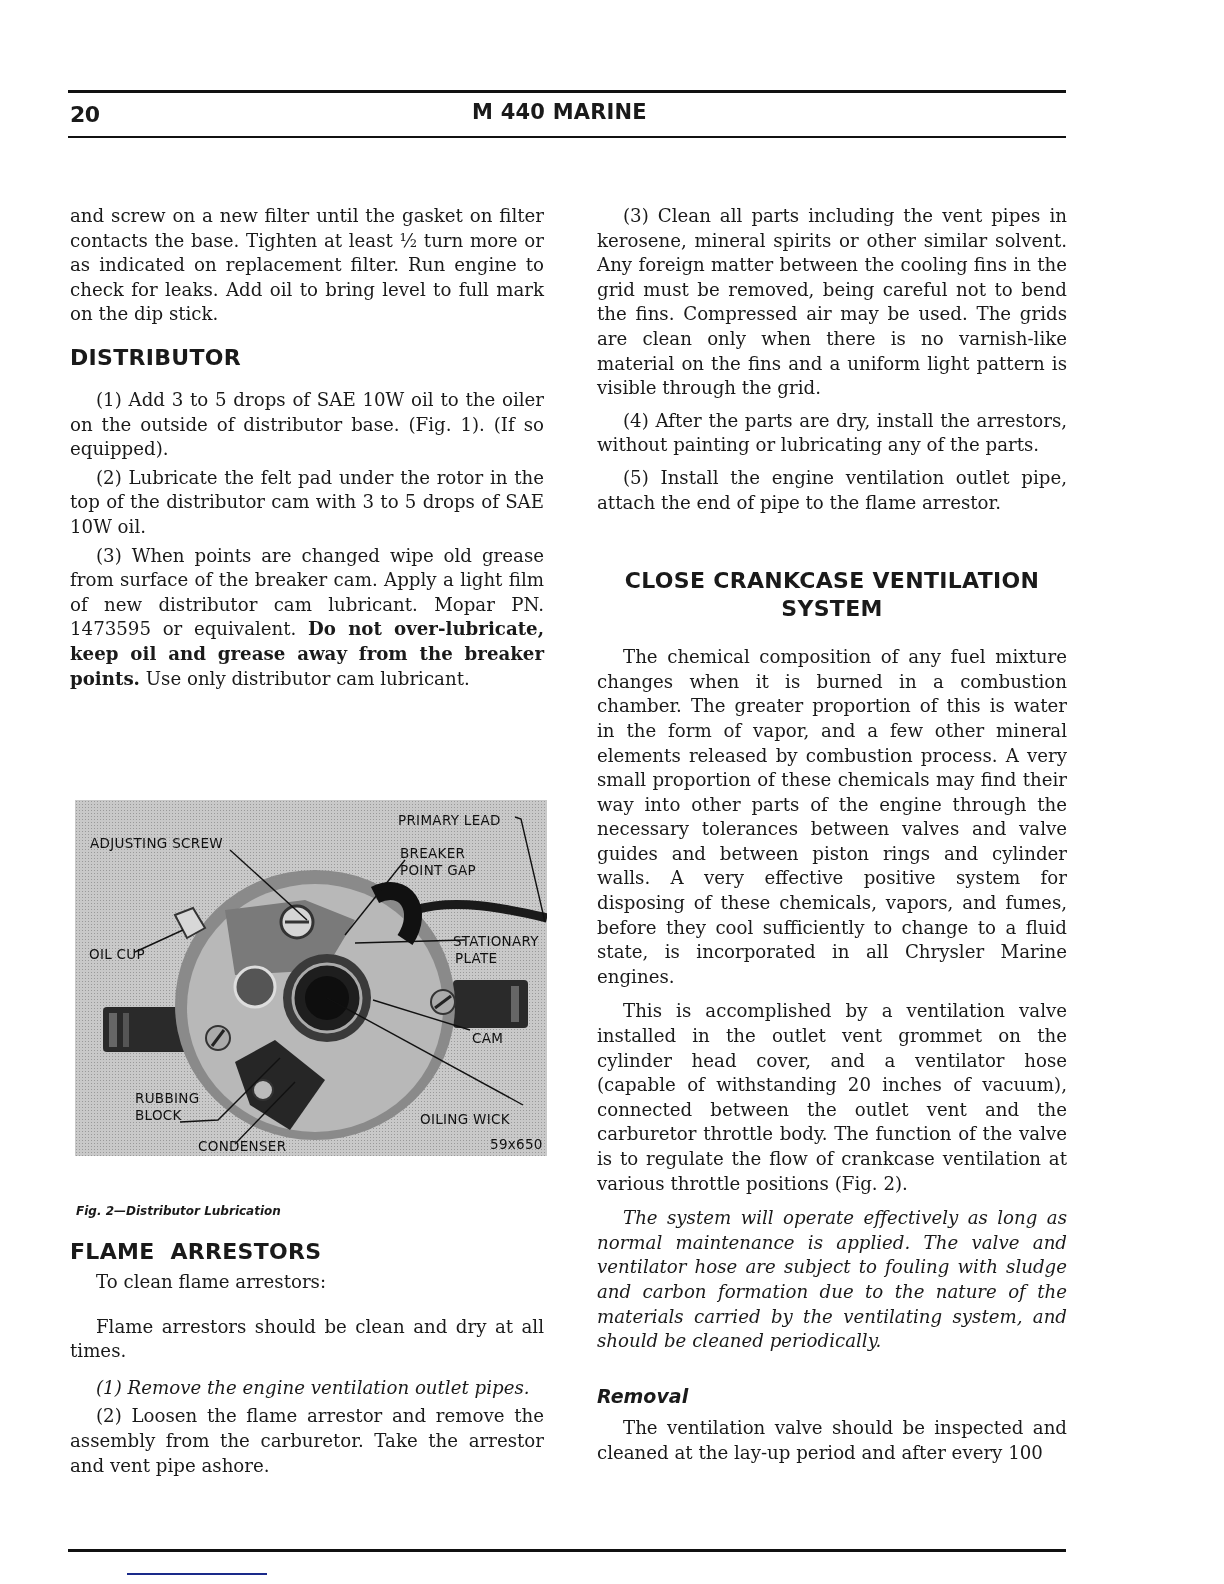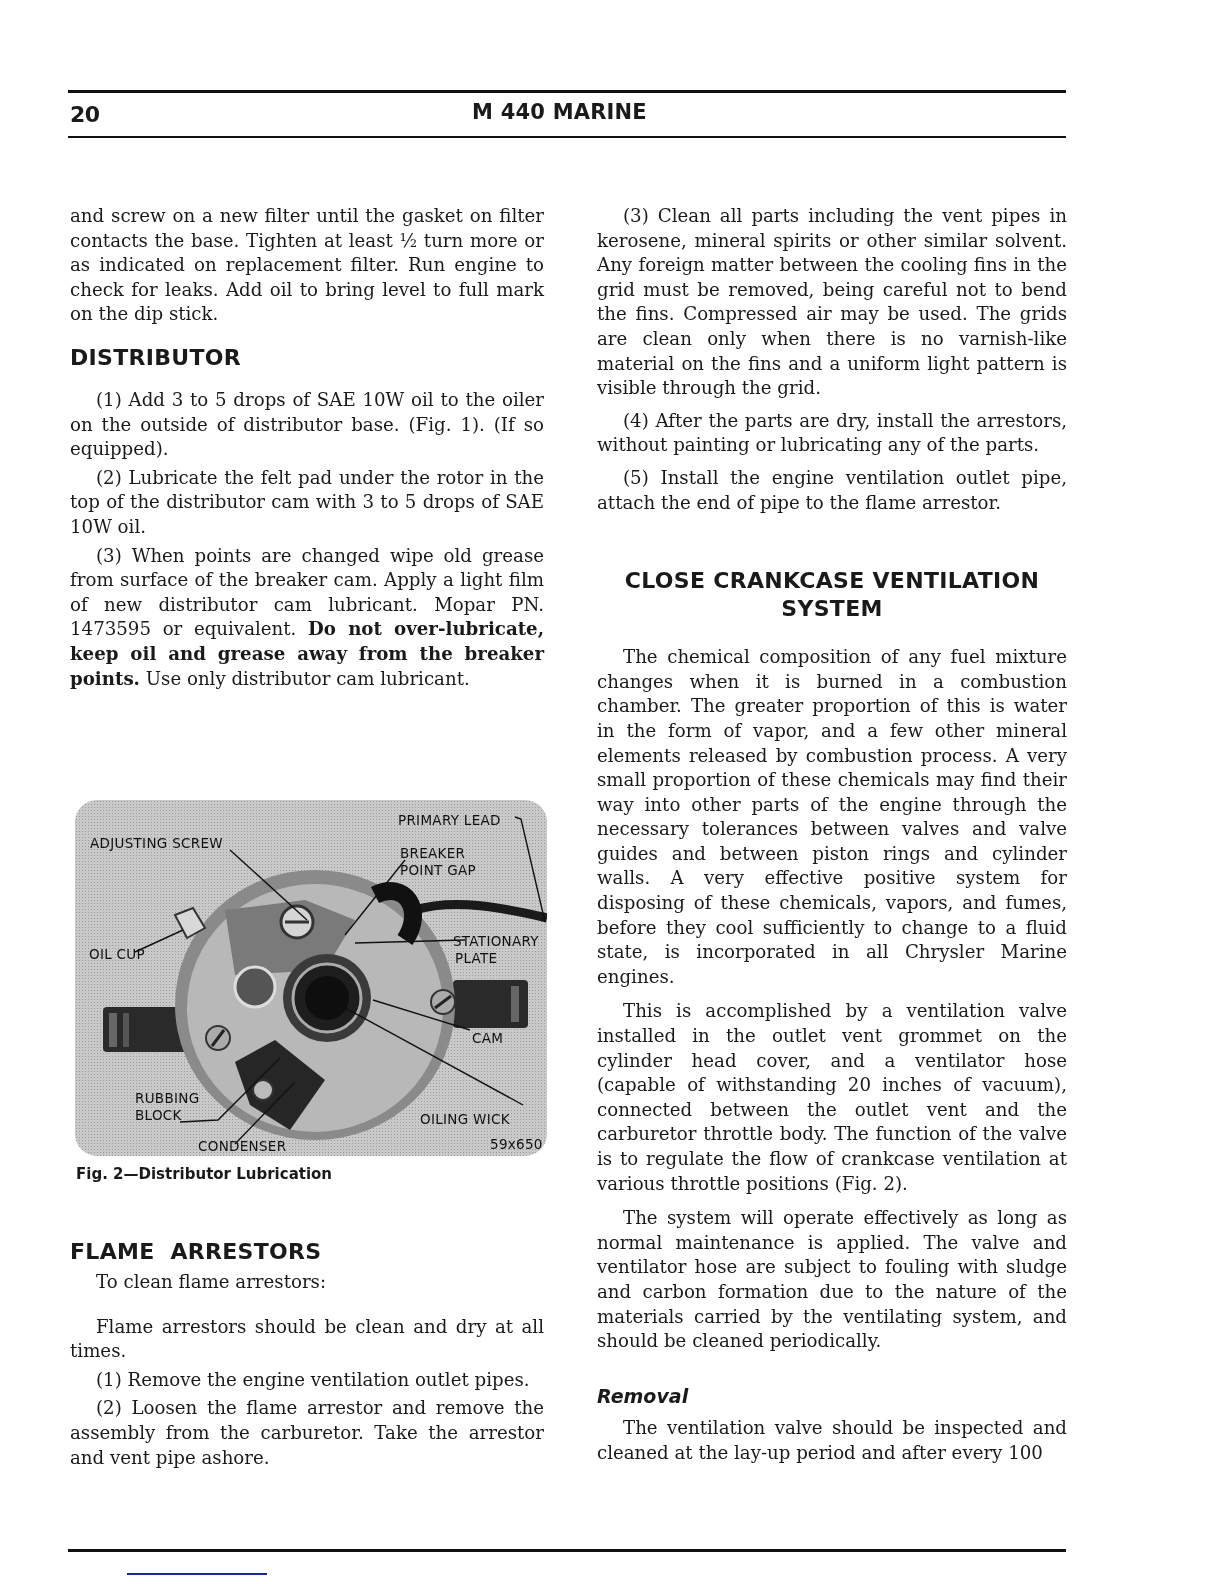--- a/index.html
+++ b/index.html
@@ -14,23 +14,23 @@
   .page-number { position: absolute; left: 0; top: 2px; font-size: 22px; letter-spacing: -0.5px; }
   .running-title { position: absolute; left: 0; right: 17px; text-align: center; top: 0px; font-size: 21px; letter-spacing: 0.2px; }
   .col { position: absolute; font-family: "DejaVu Serif", serif; font-size: 18.2px; line-height: 24.6px; text-align: justify; }
   .col.left { left: 70px; top: 204px; width: 474px; }
   .col.right { left: 597px; top: 204px; width: 470px; }
   p { margin: 0; }
   .indent { text-indent: 26px; }
   .h2 { font-family: "DejaVu Sans", sans-serif; font-weight: bold; font-size: 22px; letter-spacing: 0.3px; line-height: 28px; margin: 0; }
   .h3 { font-family: "DejaVu Sans", sans-serif; font-weight: bold; font-style: italic; font-size: 19px; margin: 0; }
   .figure { position: absolute; left: 75px; top: 800px; width: 472px; height: 356px; background: #c9c9c9;
-    background-image: radial-gradient(#9a9a9a 0.6px, transparent 0.8px); background-size: 3px 3px; overflow: hidden; border-radius: 22px; }
+    background-image: radial-gradient(#9a9a9a 0.6px, transparent 0.8px); background-size: 3px 3px; overflow: hidden; }
   .fig-label { position: absolute; font-family: "DejaVu Sans", sans-serif; font-size: 13.5px; color: #111; letter-spacing: 0.3px; line-height: 16px; }
-  .caption { position: absolute; left: 76px; top: 1165px; font-family: "DejaVu Sans", sans-serif; font-weight: bold; font-size: 15px; }
+  .caption { position: absolute; left: 76px; top: 1204px; font-family: "DejaVu Sans", sans-serif; font-weight: bold; font-style: italic; font-size: 12px; }
   b.strong { font-weight: bold; }
 </style>
 </head>
 <body>
 
 <div class="page">
   <div class="rule top1"></div>
   <div class="header">
     <span class="page-number">20</span>
     <div class="running-title">M 440 MARINE</div>
@@ -104,31 +104,31 @@
     <span class="fig-label" style="left:345px; top:311px;">OILING WICK</span>
     <span class="fig-label" style="left:123px; top:338px;">CONDENSER</span>
     <span class="fig-label" style="left:415px; top:336px;">59x650</span>
   </div>
   <div class="caption">Fig. 2—Distributor Lubrication</div>
 
   <div class="col left" style="top:1238px;">
     <h2 class="h2" style="white-space:pre;">FLAME  ARRESTORS</h2>
     <p class="indent" style="margin-top:4px;">To clean flame arrestors:</p>
     <p class="indent" style="margin-top:20px;">Flame arrestors should be clean and dry at all times.</p>
-    <p class="indent" style="margin-top:4px;">(1)  Remove the engine ventilation outlet pipes.</p>
+    <p class="indent" style="margin-top:12px;font-style:italic;">(1)  Remove the engine ventilation outlet pipes.</p>
     <p class="indent" style="margin-top:4px;">(2)  Loosen the flame arrestor and remove the assembly from the carburetor. Take the arrestor and vent pipe ashore.</p>
   </div>
 
   <div class="col right">
     <p class="indent">(3)  Clean all parts including the vent pipes in kerosene, mineral spirits or other similar solvent. Any foreign matter between the cooling fins in the grid must be removed, being careful not to bend the fins. Compressed air may be used. The grids are clean only when there is no varnish-like material on the fins and a uniform light pattern is visible through the grid.</p>
     <p class="indent" style="margin-top:8px;">(4)  After the parts are dry, install the arrestors, without painting or lubricating any of the parts.</p>
     <p class="indent" style="margin-top:8px;">(5)  Install the engine ventilation outlet pipe, attach the end of pipe to the flame arrestor.</p>
     <h2 class="h2" style="margin-top:52px; text-align:center;">CLOSE CRANKCASE VENTILATION SYSTEM</h2>
     <p class="indent" style="margin-top:22px;">The chemical composition of any fuel mixture changes when it is burned in a combustion chamber. The greater proportion of this is water in the form of vapor, and a few other mineral elements released by combustion process. A very small proportion of these chemicals may find their way into other parts of the engine through the necessary tolerances between valves and valve guides and between piston rings and cylinder walls. A very effective positive system for disposing of these chemicals, vapors, and fumes, before they cool sufficiently to change to a fluid state, is incorporated in all Chrysler Marine engines.</p>
     <p class="indent" style="margin-top:10px;">This is accomplished by a ventilation valve installed in the outlet vent grommet on the cylinder head cover, and a ventilator hose (capable of withstanding 20 inches of vacuum), connected between the outlet vent and the carburetor throttle body. The function of the valve is to regulate the flow of crankcase ventilation at various throttle positions (Fig. 2).</p>
-    <p class="indent" style="margin-top:10px;">The system will operate effectively as long as normal maintenance is applied. The valve and ventilator hose are subject to fouling with sludge and carbon formation due to the nature of the materials carried by the ventilating system, and should be cleaned periodically.</p>
+    <p class="indent" style="margin-top:10px;font-style:italic;">The system will operate effectively as long as normal maintenance is applied. The valve and ventilator hose are subject to fouling with sludge and carbon formation due to the nature of the materials carried by the ventilating system, and should be cleaned periodically.</p>
     <h3 class="h3" style="margin-top:30px;">Removal</h3>
     <p class="indent" style="margin-top:8px;">The ventilation valve should be inspected and cleaned at the lay-up period and after every 100</p>
   </div>
 
   <div class="rule bottom"></div>
   <div class="blue-mark"></div>
 </div>
 
 </body></html>

